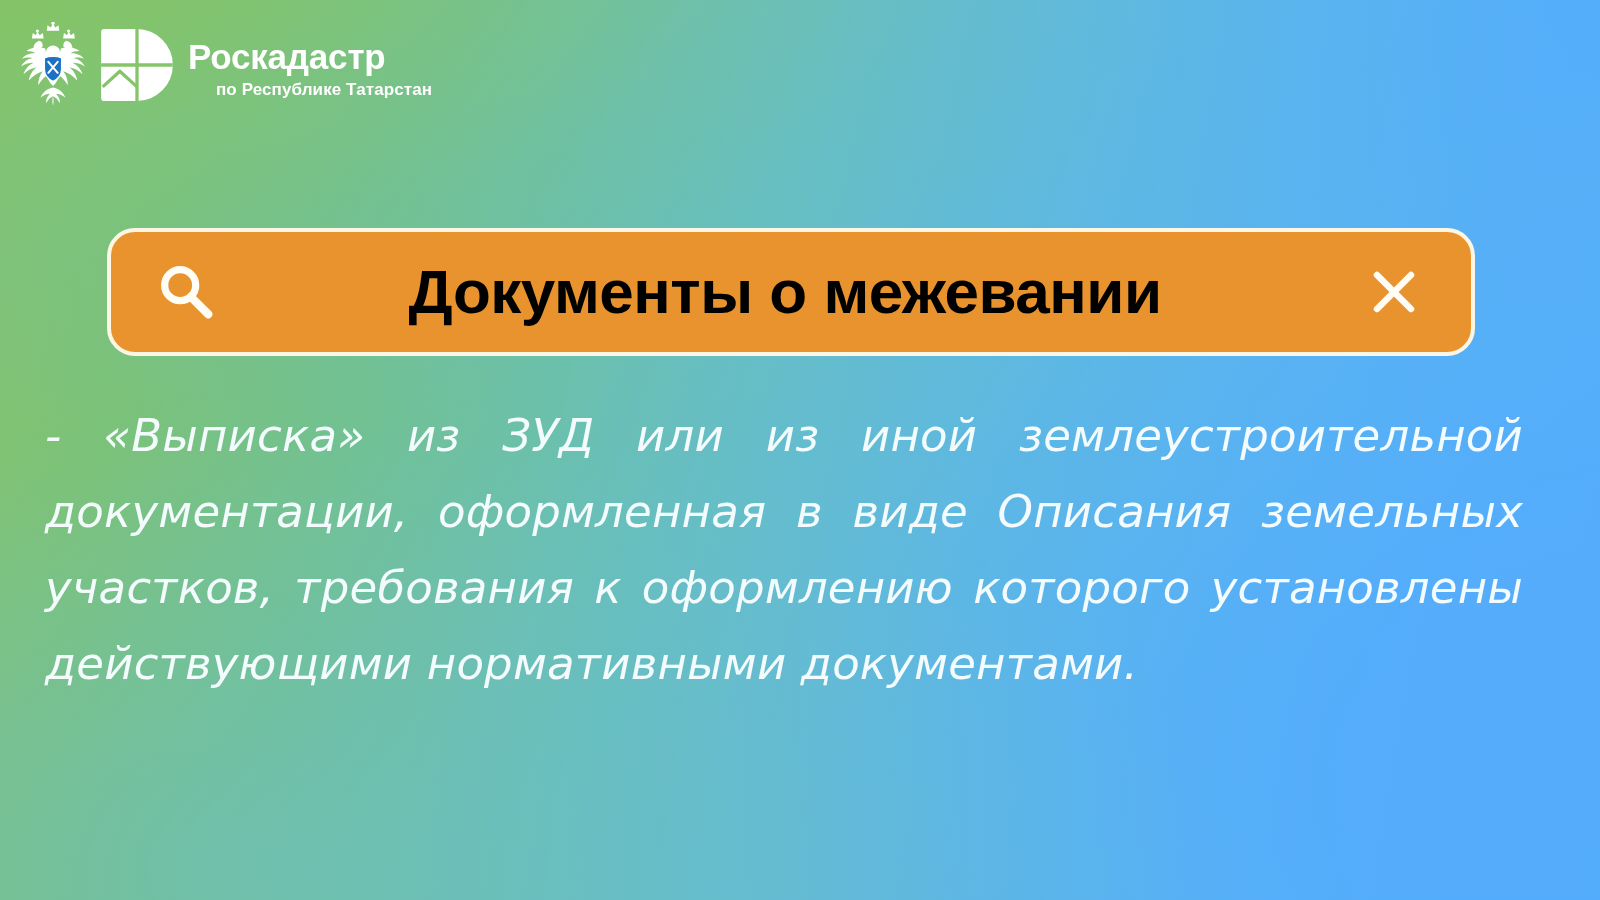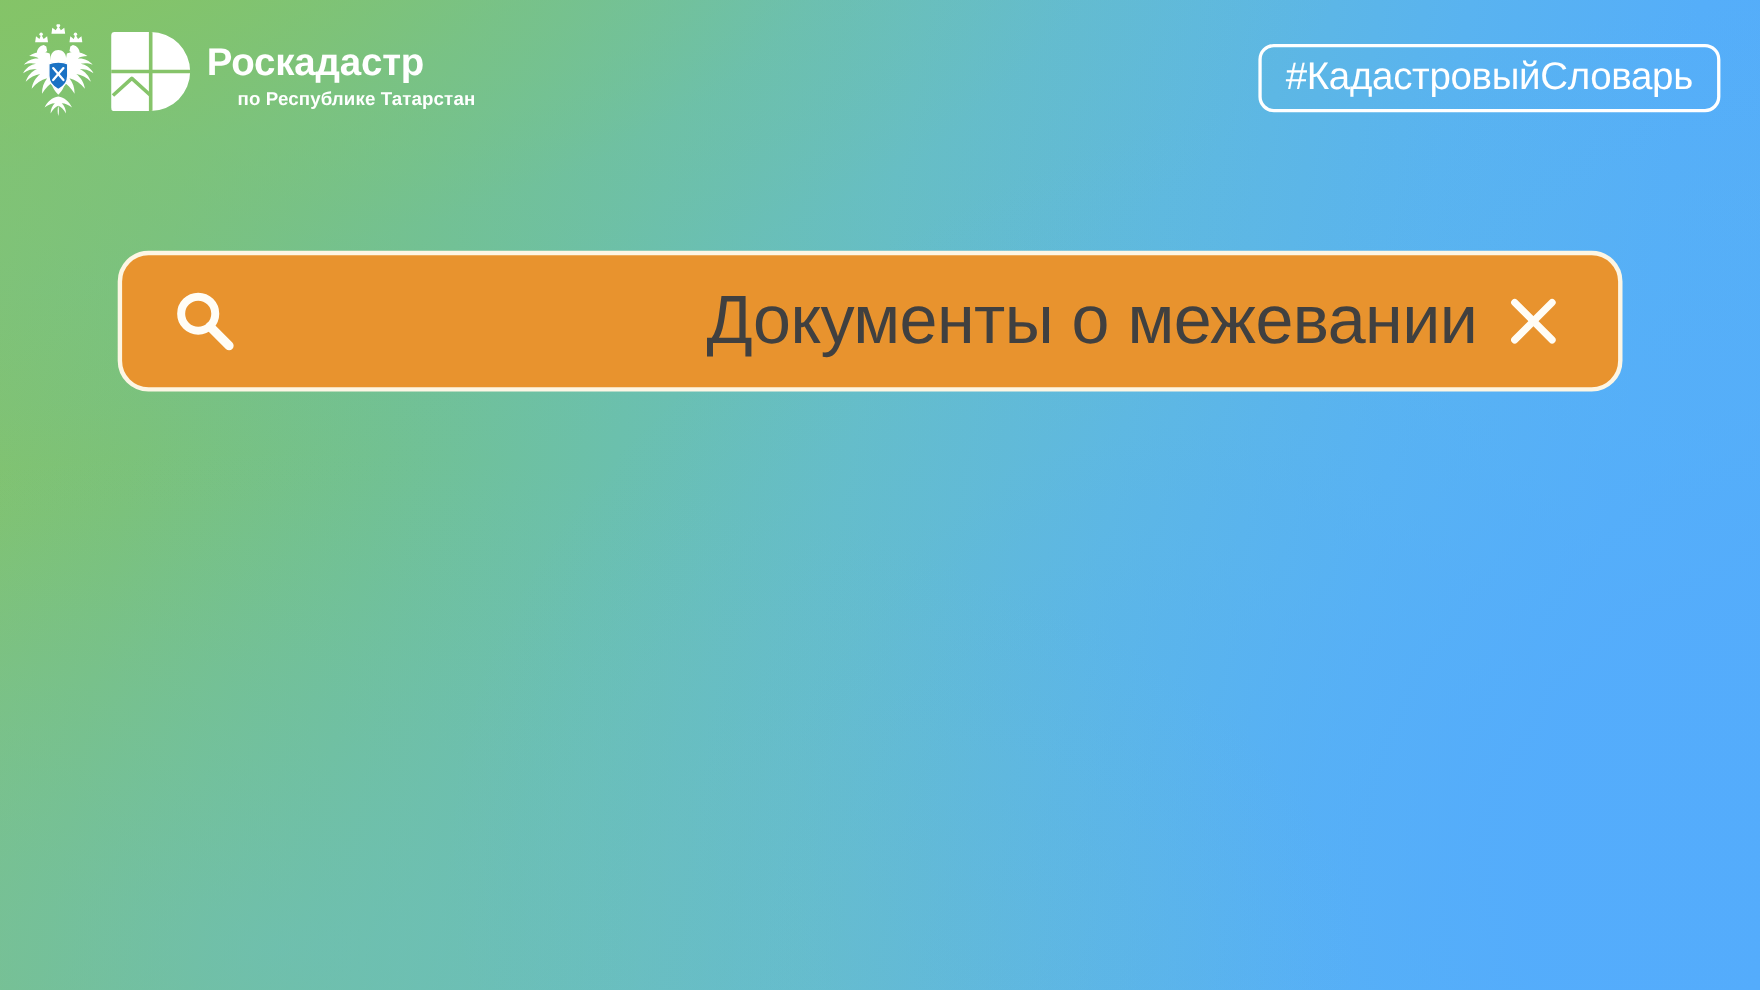--- a/index.html
+++ b/index.html
@@ -147,24 +147,24 @@
   .search-icon {
     width: 62px;
     height: 62px;
     flex: none;
     display: block;
   }
   .search-icon svg { display: block; width: 100%; height: 100%; }
 
   .search-title {
     flex: 1 1 auto;
-    text-align: right;
-    color: #404040;
+    text-align: center;
+    color: #000000;
     font-size: 62px;
-    font-weight: normal;
+    font-weight: bold;
     line-height: 1;
     letter-spacing: -0.5px;
     white-space: nowrap;
     padding-right: 24px;
     padding-left: 10px;
   }
 
   .clear-icon {
     width: 54px;
     height: 54px;
@@ -251,21 +251,20 @@
           </g>
         </svg>
       </span>
 
       <div class="brand-text">
         <div class="brand-title">Роскадастр</div>
         <div class="brand-sub">по Республике Татарстан</div>
       </div>
     </div>
 
-    <div class="hashtag-badge">#КадастровыйСловарь</div>
   </div>
 
   <div class="search-bar">
 
     <span class="search-icon">
       <svg viewBox="0 0 64 64" aria-hidden="true">
         <circle cx="26" cy="25" r="16" fill="none" stroke="#fffdf6" stroke-width="7.5"></circle>
         <line x1="37" y1="37" x2="55" y2="55" stroke="#fffdf6" stroke-width="8.5" stroke-linecap="round"></line>
       </svg>
     </span>
@@ -275,14 +274,15 @@
     <span class="clear-icon">
       <svg viewBox="0 0 54 54" aria-hidden="true">
         <g stroke="#fffdf6" stroke-width="6.5" stroke-linecap="round">
           <line x1="10" y1="10" x2="44" y2="44"></line>
           <line x1="44" y1="10" x2="10" y2="44"></line>
         </g>
       </svg>
     </span>
   </div>
 
+  <div class="definition">- «Выписка» из ЗУД или из иной землеустроительной документации, оформленная в виде Описания земельных участков, требования к оформлению которого установлены действующими нормативными документами.</div>
 
 </div>
 
 </body></html>

